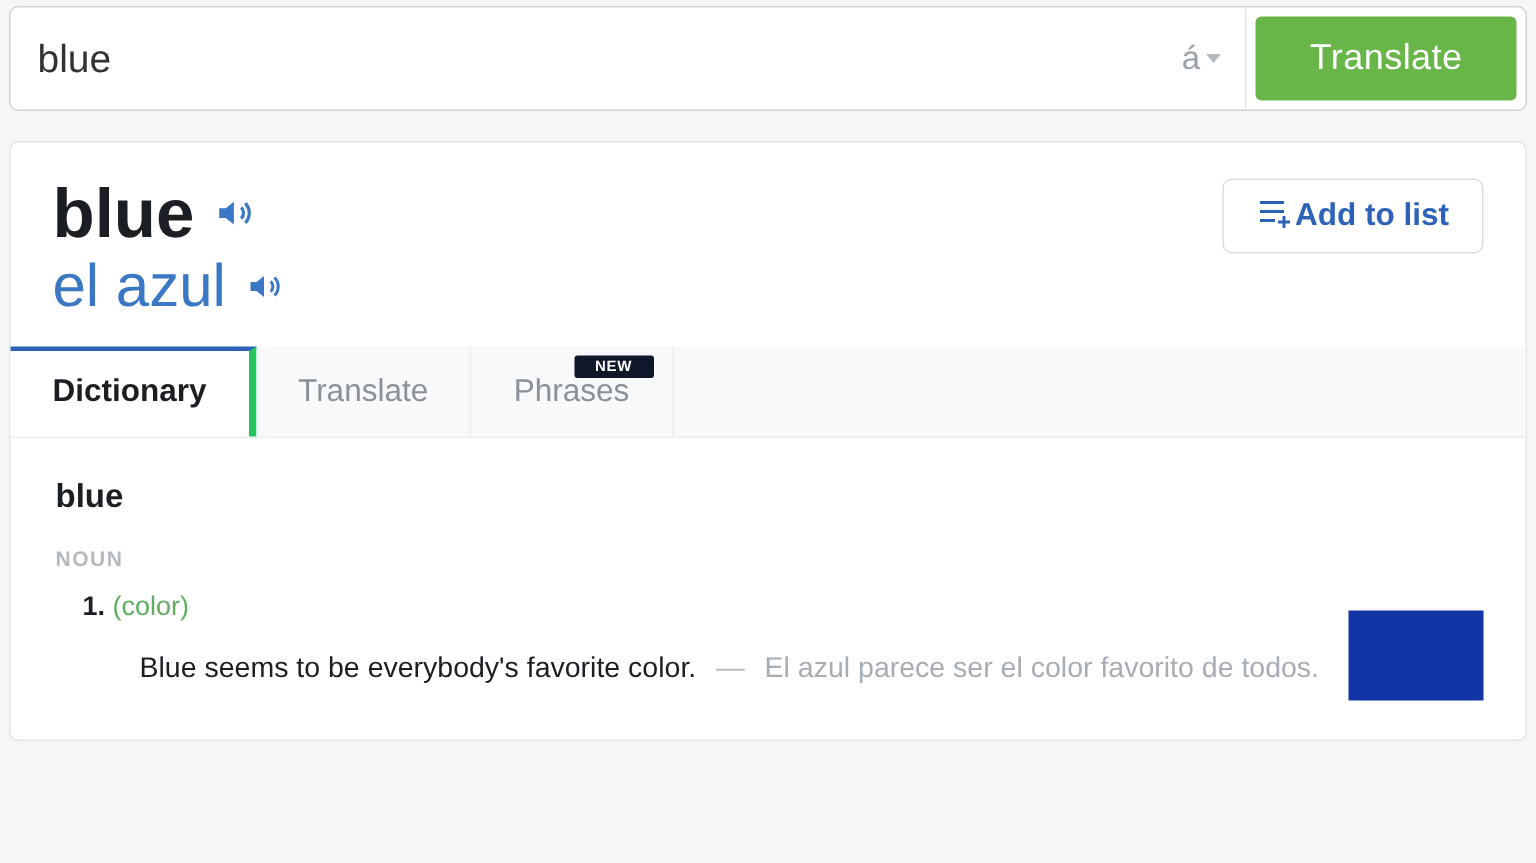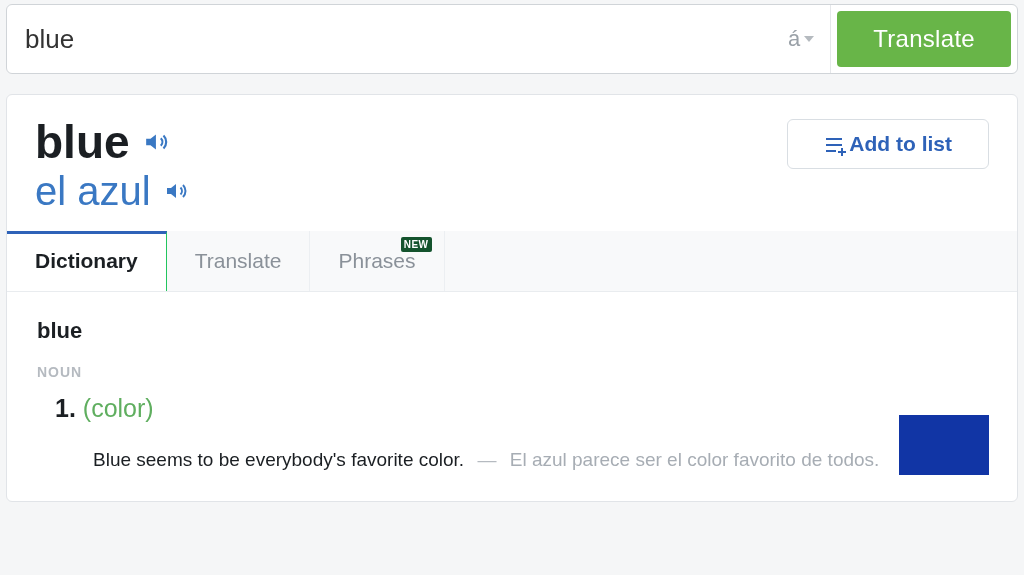--- a/index.html
+++ b/index.html
@@ -101,26 +101,26 @@
       height: 26px;
       color: #3a78c3;
       cursor: pointer;
     }
     .speaker-icon.small {
       width: 24px;
       height: 24px;
     }
     .add-to-list {
       display: flex;
-      align-items: flex-end;
+      align-items: flex-start;
       gap: 1px;
       background: #fff;
       border: 1px solid #d9dee3;
       border-radius: 6px;
-      padding: 12px 36px;
+      padding: 12px 22px;
       color: #2e62b8;
       font-size: 21px;
       font-weight: 600;
       cursor: pointer;
     }
     .add-to-list .playlist-icon {
       width: 24px;
       height: 20px;
     }
     .tabs {
@@ -137,31 +137,31 @@
       background: #f8f9fa;
       border-right: 1px solid #eceff2;
       position: relative;
     }
     .tab.active {
       background: #fff;
       color: #1b1f23;
       font-weight: 700;
       border-top: 3px solid #2e62b8;
       padding-top: 15px;
-      border-right: 1px solid #22c55e;
+      border-right: 5px solid #22c55e;
     }
     .tab .badge-new {
       position: absolute;
       top: 6px;
       right: 12px;
-      background: #14532d;
+      background: #0f172a;
       color: #fff;
       font-size: 10px;
       font-weight: 700;
-      padding: 2px 3px;
+      padding: 2px 14px;
       border-radius: 2px;
       letter-spacing: 0.5px;
     }
     .entry {
       padding: 26px 30px;
     }
     .entry-head {
       font-size: 22px;
       font-weight: 700;
       color: #1b1f23;
@@ -169,21 +169,21 @@
     }
     .pos {
       font-size: 14px;
       font-weight: 700;
       color: #b5bac0;
       letter-spacing: 1px;
       margin-bottom: 14px;
     }
     .sense-line {
       padding-left: 18px;
-      font-size: 25px;
+      font-size: 18px;
       margin-bottom: 10px;
     }
     .sense-num {
       font-weight: 700;
       color: #1b1f23;
     }
     .sense-gloss {
       color: #5fae5f;
     }
     .subsense {
@@ -200,21 +200,21 @@
     .sub-translation {
       color: #2e62b8;
       font-weight: 600;
     }
     .sub-gender {
       color: #2e62b8;
       font-weight: 400;
     }
     .example-row {
       display: flex;
-      align-items: flex-end;
+      align-items: center;
     }
     .example-text {
       flex: 1;
       font-size: 19px;
       line-height: 1.6;
       color: #1b1f23;
     }
     .example-text .dash {
       color: #b5bac0;
       margin: 0 8px;

